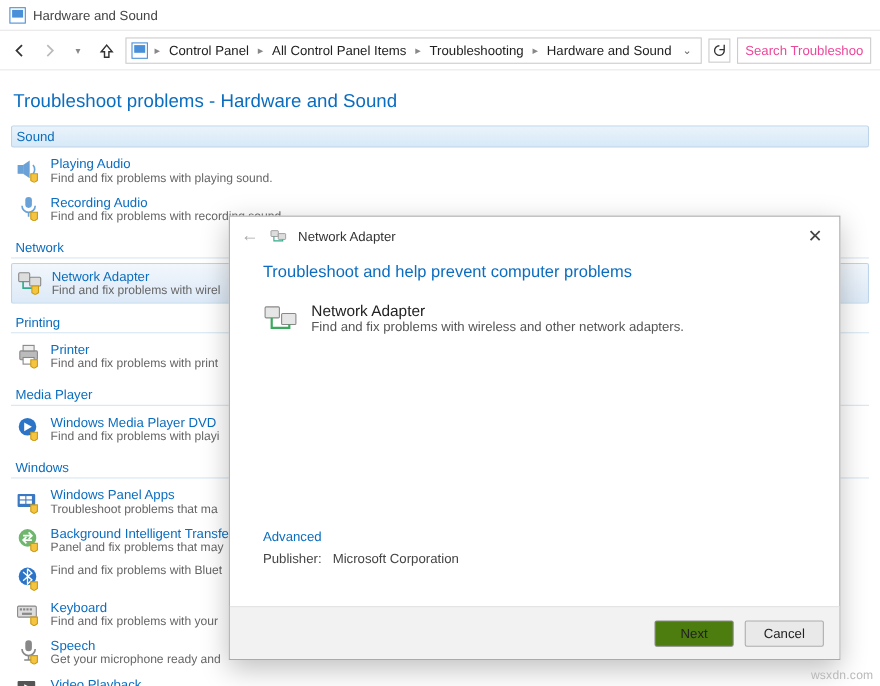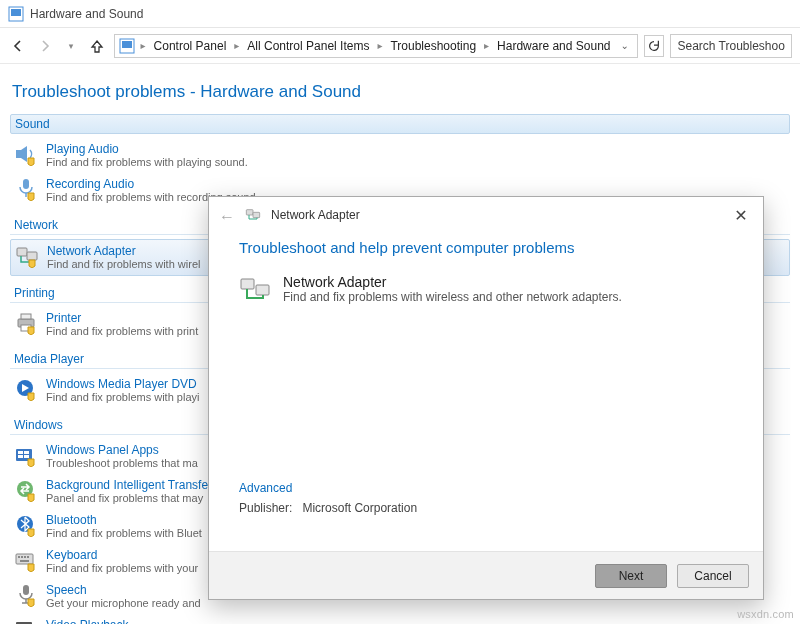--- a/index.html
+++ b/index.html
@@ -13,21 +13,21 @@
   
   .navrow { height: 36px; display: flex; align-items: center; padding: 0 8px; gap: 6px; border-bottom: 1px solid #e9e9e9; }
   .navbtn { width: 22px; height: 22px; display:flex; align-items:center; justify-content:center; color:#555; border-radius:2px; }
   .navbtn.disabled { color:#bbb; }
   .breadcrumbs { flex: 1; display: flex; align-items: center; border: 1px solid #ccc; height: 24px; padding: 0 4px; gap: 4px; background:#fff; }
   .bc-icon { width:16px; height:16px; }
   .bc-item { color:#222; padding:0 2px; white-space:nowrap; }
   .bc-sep { color:#888; font-size:10px; padding:0 2px; }
   .bc-drop { margin-left:auto; color:#666; font-size:10px; padding:0 4px; }
   .refresh { width:22px; height:22px; border:1px solid #ccc; display:flex; align-items:center; justify-content:center; color:#444; }
-  .searchbox { width:130px; height:24px; border:1px solid #ccc; display:flex; align-items:center; padding:0 6px; color:#404040; white-space:nowrap; overflow:hidden; }
+  .searchbox { width:130px; height:24px; border:1px solid #ccc; display:flex; align-items:center; padding:0 6px; color:#ec4899; white-space:nowrap; overflow:hidden; }
 
   
   .content { padding: 12px 10px 10px 10px; }
   .page-title { color:#0b6dbf; font-size:17px; font-weight:400; margin: 6px 0 12px 2px; }
   .section { margin-bottom: 8px; }
   .section-head { color:#0b6dbf; font-size:12px; padding: 2px 4px; border-bottom:1px solid #d8e6f2; margin-bottom:4px; }
   .section-head.hl { background: linear-gradient(#eaf3fb,#d7e9f8); border:1px solid #bcd5eb; border-radius:2px; }
   .item { display:flex; gap:8px; padding:4px 4px; align-items:flex-start; }
   .item.selected { background: linear-gradient(#f2f7fc,#dce9f7); border:1px solid #bcd5eb; border-radius:2px; }
   .iicon { width:24px; height:24px; flex:0 0 24px; display:flex; align-items:center; justify-content:center; }
@@ -45,21 +45,21 @@
   .wiz-head { color:#0b6dbf; font-size:15px; margin-bottom:18px; }
   .wiz-item { display:flex; gap:12px; align-items:flex-start; }
   .wiz-item .wicon { width:32px; height:32px; flex:0 0 32px; }
   .wiz-item .wname { font-size:14px; color:#222; }
   .wiz-item .wdesc { font-size:12px; color:#555; }
   .wiz-links { position:absolute; left:30px; bottom:78px; font-size:12px; }
   .wiz-links .lnk { color:#0b6dbf; display:block; margin:2px 0; }
   .wiz-links .pub { color:#444; margin:6px 0; }
   .wiz-foot { height:48px; border-top:1px solid #e3e3e3; background:#f2f2f2; display:flex; align-items:center; justify-content:flex-end; padding:0 14px; gap:10px; }
   .btn { min-width:72px; height:24px; border:1px solid #adadad; background:#e9e9e9; font-size:12px; display:flex; align-items:center; justify-content:center; border-radius:2px; }
-  .btn.primary { background:#a3a3a3; border-color:#8a8a8a; }
+  .btn.primary { background:#4d7c0f; border-color:#8a8a8a; }
 
   .watermark { position:absolute; right:6px; bottom:4px; font-size:11px; color:#b9b9b9; letter-spacing:.2px; }
 </style>
 </head>
 <body>
 
 <div class="titlebar">
   <span class="ticon">
     <svg viewBox="0 0 16 16">
         <rect x="1" y="1" width="14" height="14" fill="#fff" stroke="#4a90d9"></rect>
@@ -236,21 +236,20 @@
     </div>
     <div class="item">
       <span class="iicon">
           <svg viewBox="0 0 24 24">
             <circle cx="11" cy="11" r="8" fill="#2b74c7"></circle>
             <path d="M11 4 L15 8 L11 11 L15 14 L11 18 L11 4 M7 7 L15 14 M7 15 L15 8" stroke="#fff" fill="none" stroke-width="1.2"></path>
             <path d="M14 22 L14 16 L20 16 L20 22 L17 24 Z" fill="#f5c542" stroke="#c99a12"></path>
           </svg>
         </span>
       <div class="itext">
-          <div class="iname">Bluetooth</div>
           <div class="idesc">Find and fix problems with Bluet</div>
         </div>
     </div>
     <div class="item">
       <span class="iicon">
           <svg viewBox="0 0 24 24">
             <rect x="2" y="6" width="17" height="10" rx="1" fill="#ddd" stroke="#888"></rect>
             <rect x="4" y="8" width="2" height="2" fill="#888"></rect>
             <rect x="7" y="8" width="2" height="2" fill="#888"></rect>
             <rect x="10" y="8" width="2" height="2" fill="#888"></rect>

